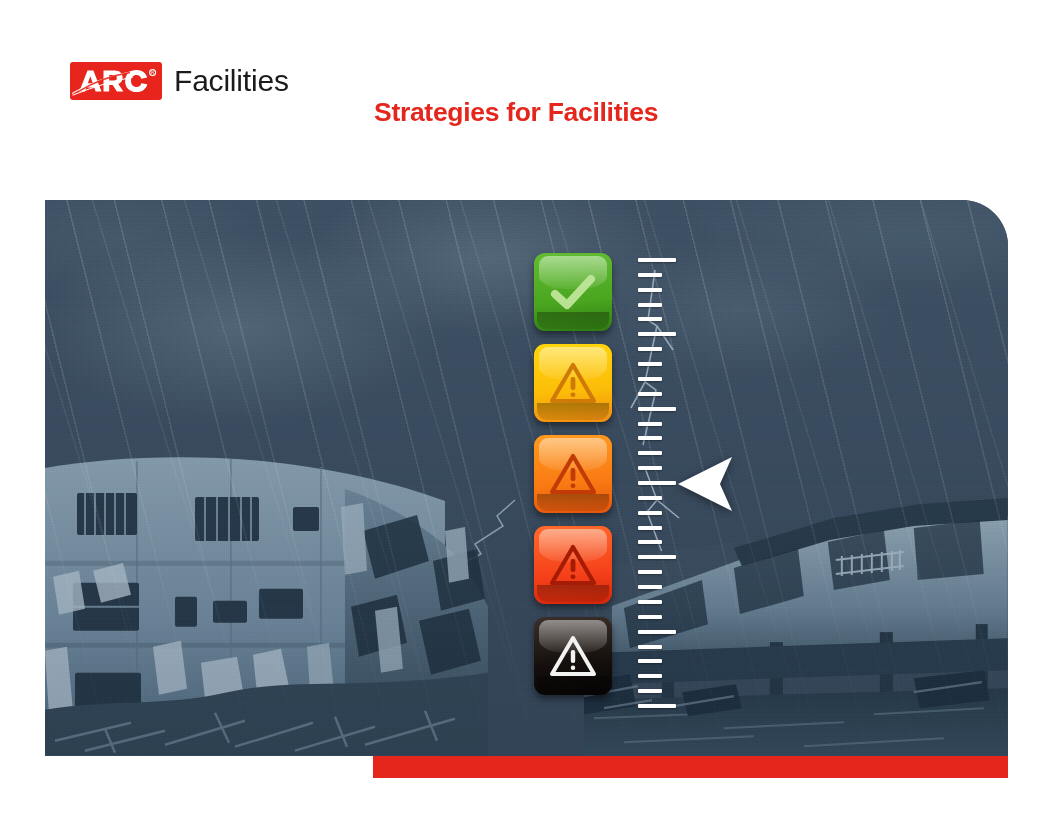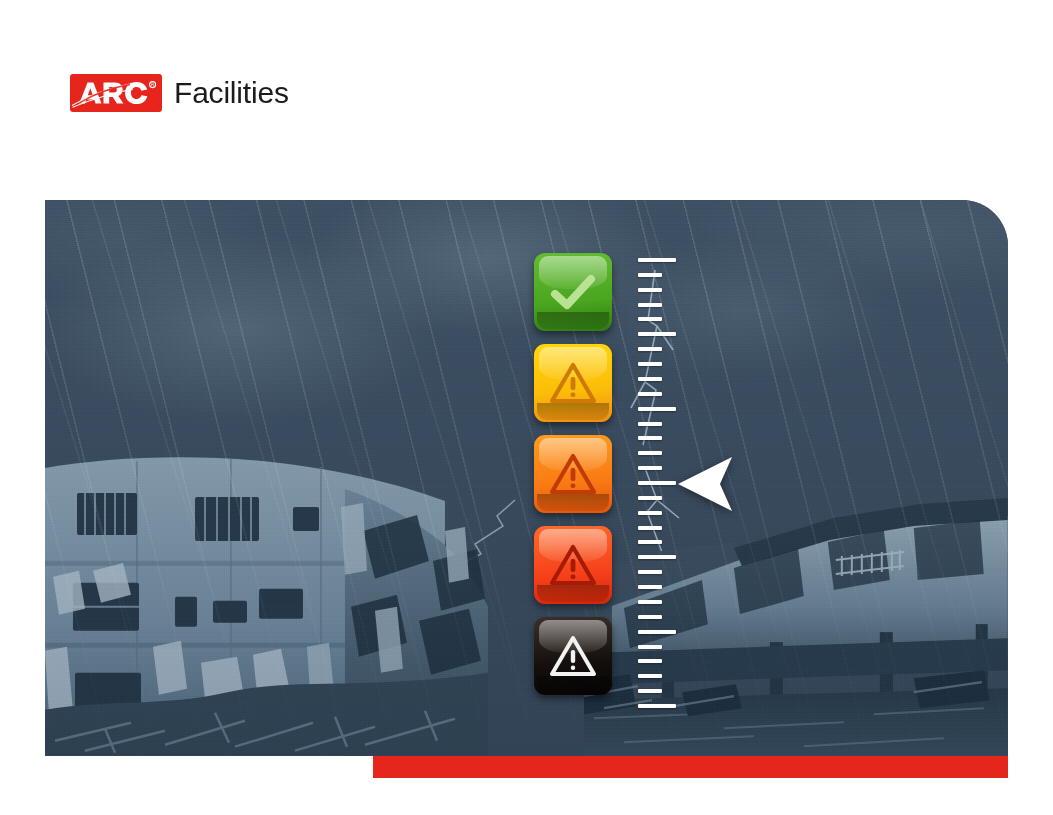--- a/index.html
+++ b/index.html
@@ -15,21 +15,20 @@
     overflow: hidden;
     font-family: "Liberation Sans", sans-serif;
   }
 
   
   .header {
     position: absolute;
     left: 0; top: 0;
     width: 1053px;
     height: 190px;
-    margin-top: 12px;
   }
   .brand {
     position: absolute;
     left: 70px;
     top: 62px;
     display: flex;
     align-items: center;
     gap: 12px;
   }
   .brand-mark {
@@ -251,20 +250,21 @@
         <g stroke="#e8251c" stroke-width="1.5" fill="none" opacity=".9">
           <path d="M10 28.6 C22 21.5 40 14 60 10.6"></path>
         </g>
       </svg>
     </div>
     <div class="brand-name">Facilities</div>
   </div>
 
   <div class="doc-title">
     <br>
+    <span>Strategies for Facilities</span>
   </div>
 </div>
 
 <div class="hero">
 
   <div class="sky"></div>
   <div class="clouds"></div>
 
   <svg class="lightning" viewBox="0 0 963 556" preserveAspectRatio="none" aria-hidden="true">
     <g stroke="#cfe0ee" fill="none" stroke-width="1.6" opacity=".75">

